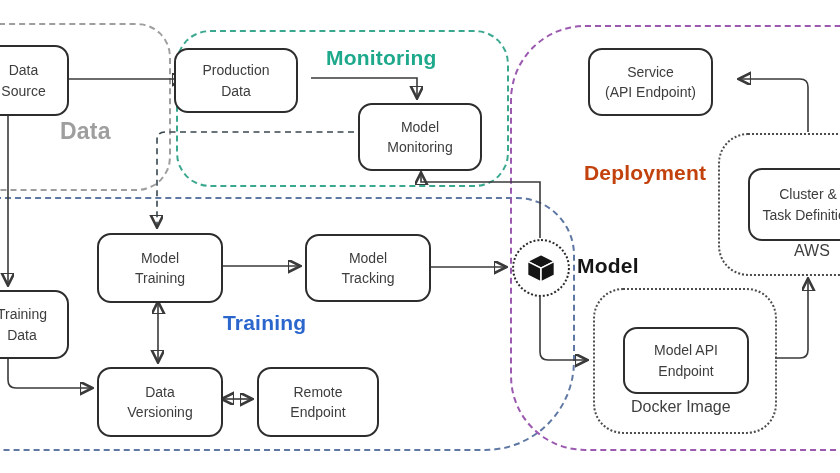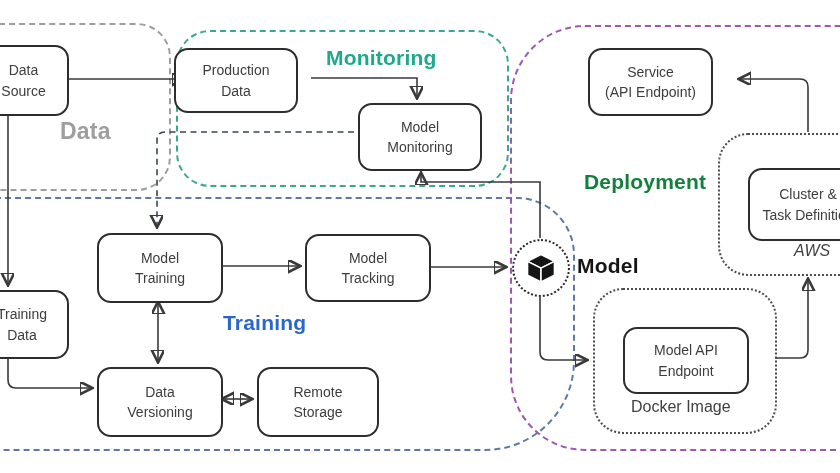--- a/index.html
+++ b/index.html
@@ -36,26 +36,26 @@
   .node.data-versioning{left:97px;top:367px;width:122px;height:66px;}
   .node.remote-storage{left:257px;top:367px;width:118px;height:66px;}
   .node.service{left:588px;top:48px;width:121px;height:64px;}
   .node.cluster-task{left:748px;top:168px;width:116px;height:69px;}
   .node.model-api{left:623px;top:327px;width:122px;height:63px;justify-content:center;}
   
   .region-label{position:absolute;font-weight:bold;font-size:21px;letter-spacing:.2px;}
   .region-label.data{left:60px;top:118px;color:#9e9e9e;font-size:23px;}
   .region-label.monitoring{left:326px;top:46px;color:#1fa98c;}
   .region-label.training{left:223px;top:311px;color:#2a66cc;}
-  .region-label.deployment{left:584px;top:170px;color:#15803d;}
+  .region-label.deployment{left:584px;top:161px;color:#c2410c;}
   .region-label.model{left:577px;top:254px;color:#151515;}
   
   .container-label{position:absolute;font-size:16px;color:#3f3f3f;}
   .container-label.docker{left:631px;top:398px;}
-  .container-label.aws{left:794px;top:242px;font-style:italic;}
+  .container-label.aws{left:794px;top:242px;}
   
   .cube-circle{
     position:absolute;left:512px;top:239px;width:54px;height:54px;border-radius:50%;
     border:2px dotted #2a2a2a;background:#fff;display:flex;align-items:center;justify-content:center;
   }
   .cube-circle svg{width:34px;height:34px;display:block;}
   
   svg.wires{position:absolute;left:0;top:0;width:840px;height:473px;pointer-events:none;}
   svg.wires path{fill:none;stroke:#3a3a3a;stroke-width:1.6;}
   svg.wires path.dashed{stroke:#37474f;stroke-dasharray:6 4.5;}
@@ -103,21 +103,21 @@
 Monitoring</span></div>
 <div class="node model-training"><span>Model
 Training</span></div>
 <div class="node model-tracking"><span>Model
 Tracking</span></div>
 <div class="node training-data"><span>Training
 Data</span></div>
 <div class="node data-versioning"><span>Data
 Versioning</span></div>
 <div class="node remote-storage"><span>Remote
-Storage</span></div>
+Endpoint</span></div>
 <div class="node service"><span>Service
 (API Endpoint)</span></div>
 <div class="node cluster-task"><span>Cluster &amp;
 Task Definition</span></div>
 <div class="node model-api"><span>Model API
 Endpoint</span></div>
 
 <div class="cube-circle">
   <svg viewBox="0 0 24 24">
     <polygon points="12,2.5 21.5,7.3 12,12.1 2.5,7.3" fill="#151515" stroke="#ffffff" stroke-width="1.1" stroke-linejoin="round"></polygon>

